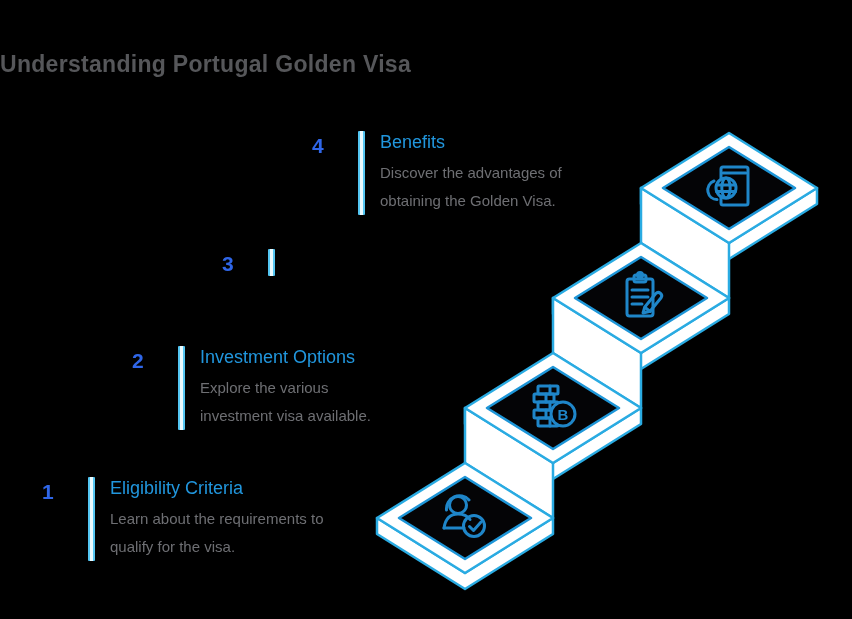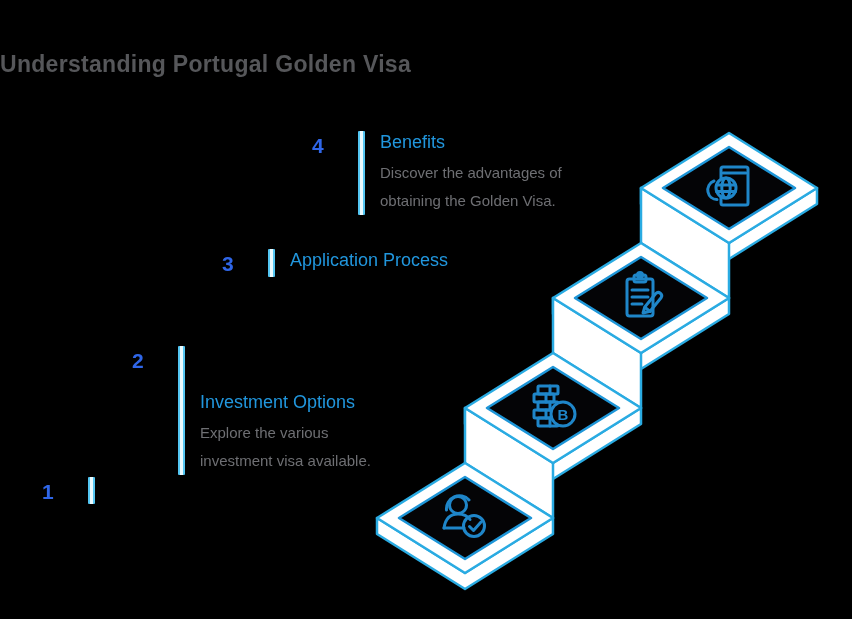--- a/index.html
+++ b/index.html
@@ -112,31 +112,34 @@
     <div class="step-content" style="width:205px;">
       <h3 class="step-heading">Benefits</h3>
       <p class="step-desc">Discover the advantages of obtaining the Golden Visa.</p>
     </div>
   </div>
 
   <div class="step-block" style="left:222px;top:249px;">
     <div class="step-num">3</div>
     <div class="step-bar"></div>
     <div class="step-content" style="width:210px;">
-      <h3 class="step-heading">Application Process</h3>
     </div>
   </div>
 
   <div class="step-block" style="left:132px;top:346px;">
     <div class="step-num">2</div>
     <div class="step-bar"></div>
-    <div class="step-content" style="width:180px;margin-top:45px;">
+    <div class="step-content" style="width:180px;">
       <h3 class="step-heading">Investment Options</h3>
       <p class="step-desc">Explore the various investment visa available.</p>
     </div>
   </div>
 
   <div class="step-block" style="left:42px;top:477px;">
     <div class="step-num">1</div>
     <div class="step-bar"></div>
+    <div class="step-content" style="width:220px;">
+      <h3 class="step-heading">Eligibility Criteria</h3>
+      <p class="step-desc">Learn about the requirements to qualify for the visa.</p>
+    </div>
   </div>
 
 </div>
 
 </body></html>

